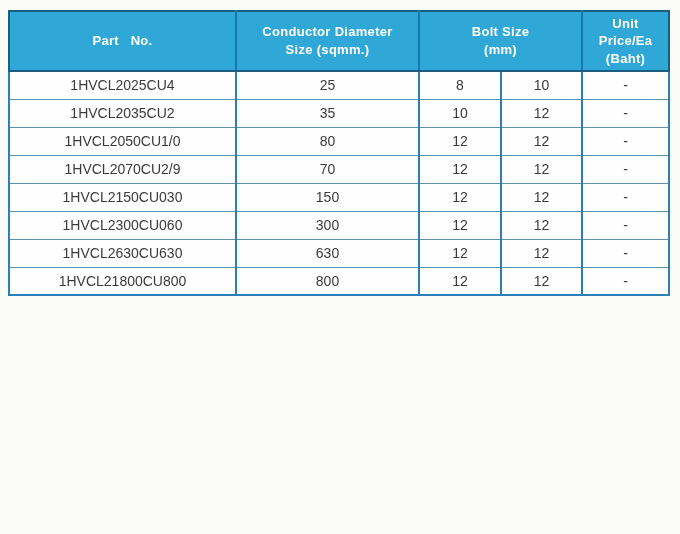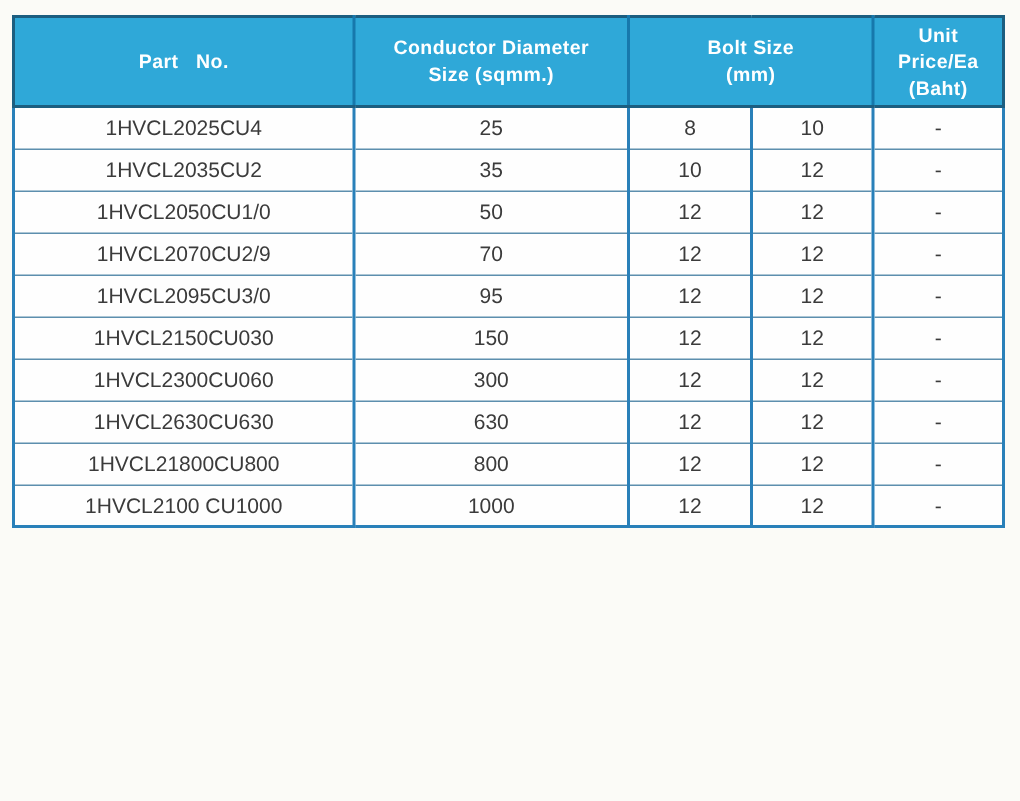--- a/index.html
+++ b/index.html
@@ -102,41 +102,34 @@
   <tr>
     <td>1HVCL2035CU2</td>
     <td>35</td>
     <td>10</td>
     <td>12</td>
     <td>-</td>
   </tr>
 
   <tr>
     <td>1HVCL2050CU1/0</td>
-    <td>50</td>
+    <td>80</td>
     <td>12</td>
     <td>12</td>
     <td>-</td>
   </tr>
 
   <tr>
     <td>1HVCL2070CU2/9</td>
     <td>70</td>
     <td>12</td>
     <td>12</td>
     <td>-</td>
   </tr>
 
-  <tr>
-    <td>1HVCL2095CU3/0</td>
-    <td>95</td>
-    <td>12</td>
-    <td>12</td>
-    <td>-</td>
-  </tr>
 
 
   <tr>
     <td>1HVCL2150CU030</td>
     <td>150</td>
     <td>12</td>
     <td>12</td>
     <td>-</td>
   </tr>
 
@@ -161,22 +154,15 @@
   </tr>
 
   <tr>
     <td>1HVCL21800CU800</td>
     <td>800</td>
     <td>12</td>
     <td>12</td>
     <td>-</td>
   </tr>
 
-  <tr>
-    <td>1HVCL2100 CU1000</td>
-    <td>1000</td>
-    <td>12</td>
-    <td>12</td>
-    <td>-</td>
-  </tr>
 </tbody>
   </table>
 </div>
 
 </body></html>

